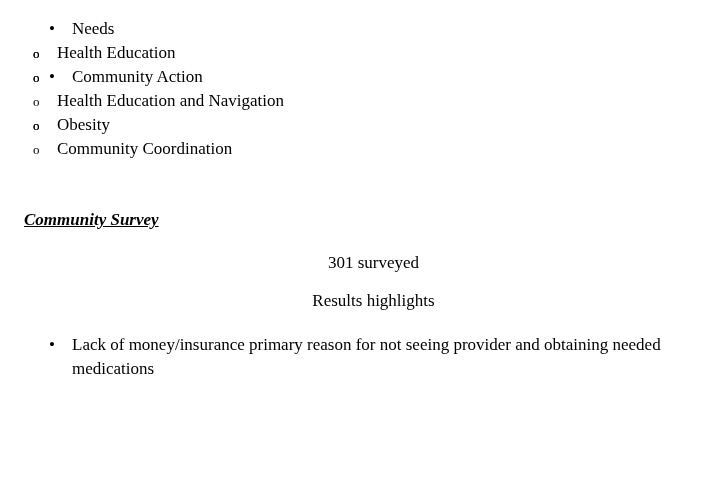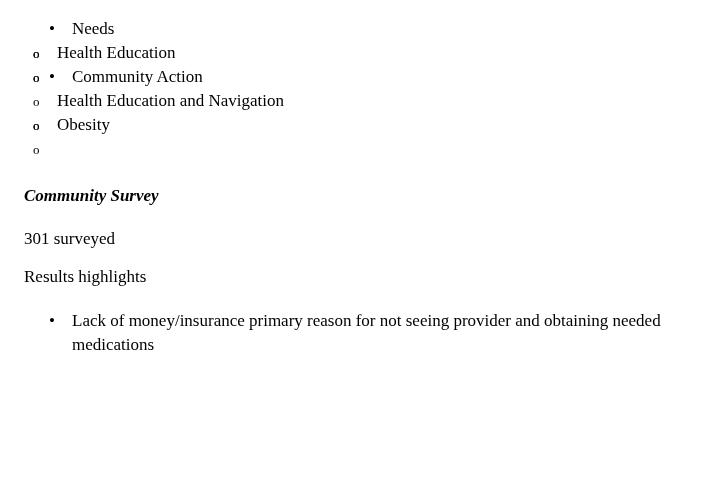--- a/index.html
+++ b/index.html
@@ -63,25 +63,27 @@
   }
 
   .spacer-block { height: 48px; }
 
   .heading {
     font-weight: bold;
     font-style: italic;
     font-size: 17px;
     line-height: 22px;
     margin: 0 0 0 24px;
+    text-decoration: underline;
   }
   .para {
     font-size: 17px;
     line-height: 22px;
     margin: 0 0 0 24px;
+    text-align: center;
   }
   .gap-md { height: 16px; }
   .gap-lg { height: 21px; }
 
   ul.bottom-list {
     list-style: none;
     margin: 0;
     padding: 0;
   }
   li.bl {
@@ -142,20 +144,21 @@
         </li>
         <li class="l2">
           <span class="bullet">o</span>
         </li>
         <li class="l2">
           <span class="bullet">o</span>
           <span>Obesity</span>
         </li>
         <li class="l2">
           <span class="bullet">o</span>
+          <span>Community Coordination</span>
         </li>
       </ul>
     </li>
   </ul>
 
   <div class="spacer-block"></div>
 
   <div class="heading">Community Survey</div>
 
   <div class="gap-lg"></div>

